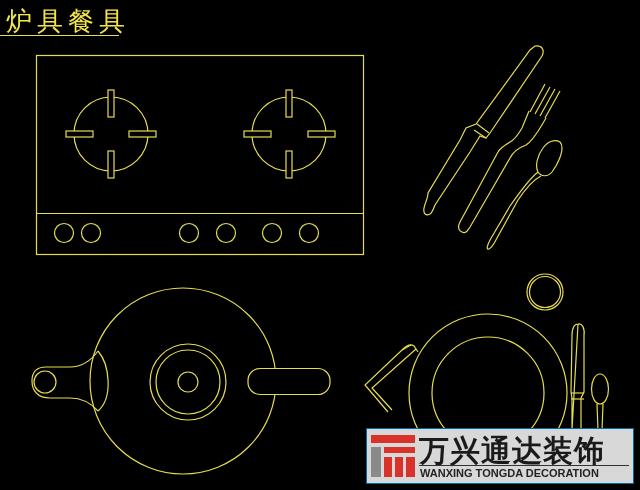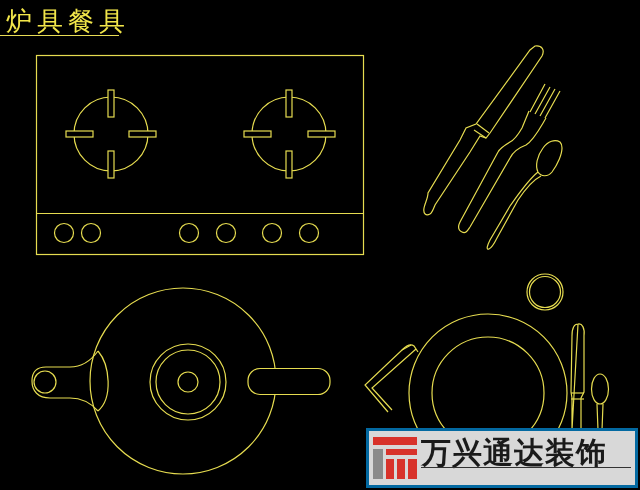--- a/index.html
+++ b/index.html
@@ -1,20 +1,20 @@
 <!DOCTYPE html>
 <html><head>
 <meta charset="utf-8">
 <style>
   html, body { margin:0; padding:0; background:#000; }
   body { width:640px; height:490px; position:relative; overflow:hidden; font-family:"DejaVu Serif", serif; }
   .title { position:absolute; left:6px; top:4px; color:#f2e64a; font-size:26px; letter-spacing:5px; font-family:"DejaVu Serif", serif; }
   .title-line { position:absolute; left:0; top:35px; width:119px; height:1px; background:#e8dc55; }
   svg.draw { position:absolute; left:0; top:0; }
-  .watermark { position:absolute; left:366px; top:428px; width:266px; height:54px; background:#d8d8d8; border:3px solid #0369a1; }
+  .watermark { position:absolute; left:366px; top:428px; width:266px; height:54px; background:#d8d8d8; border:1px solid #0369a1; }
   .wm-logo { position:absolute; left:4px; top:6px; width:44px; height:42px; }
   .wm-cn { position:absolute; left:52px; top:2px; font-size:30px; font-weight:bold; color:#1a1a1a; letter-spacing:1px; font-family:"DejaVu Sans", sans-serif; white-space:nowrap; }
   .wm-line { position:absolute; left:52px; top:36px; width:210px; height:1px; background:#333; }
   .wm-en { position:absolute; left:53px; top:38px; font-size:11px; font-weight:bold; color:#222; font-family:"Liberation Sans", sans-serif; letter-spacing:0; white-space:nowrap; }
 </style>
 </head>
 <body>
 
 <div class="title">炉具餐具</div>
 <div class="title-line"></div>
@@ -97,13 +97,14 @@
   <svg class="wm-logo" viewBox="0 0 44 42">
     <rect x="0" y="0" width="44" height="8" fill="#d8322a"></rect>
     <rect x="0" y="12" width="10" height="30" fill="#8a8a8a"></rect>
     <rect x="13" y="12" width="31" height="6" fill="#d8322a"></rect>
     <rect x="13" y="22" width="8" height="20" fill="#d8322a"></rect>
     <rect x="24" y="22" width="8" height="20" fill="#d8322a"></rect>
     <rect x="35" y="22" width="9" height="20" fill="#d8322a"></rect>
   </svg>
   <div class="wm-cn">万兴通达装饰</div>
   <div class="wm-line"></div>
+  <div class="wm-en">WANXING TONGDA DECORATION</div>
 </div>
 
 </body></html>

